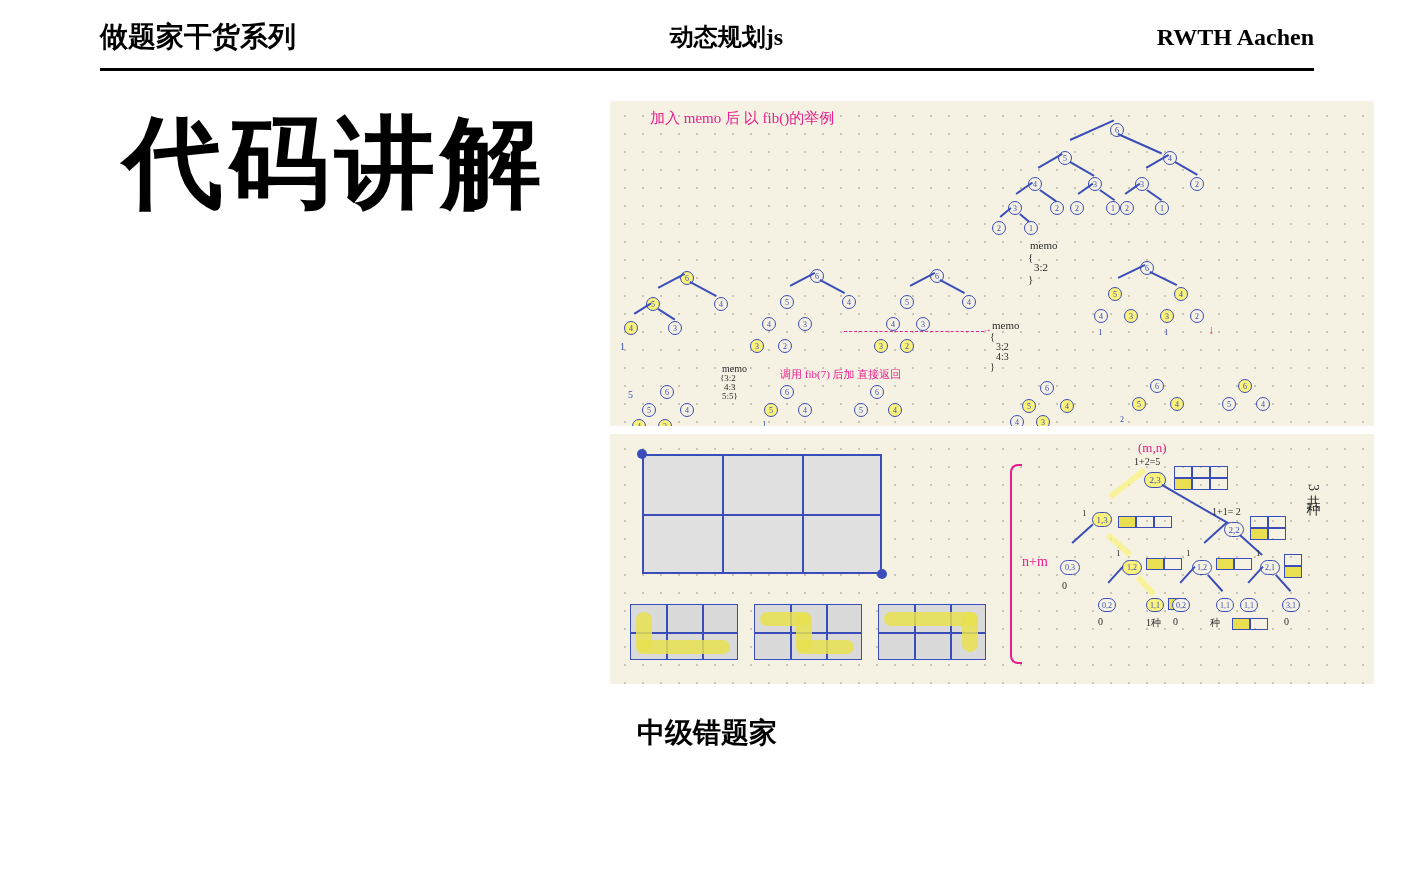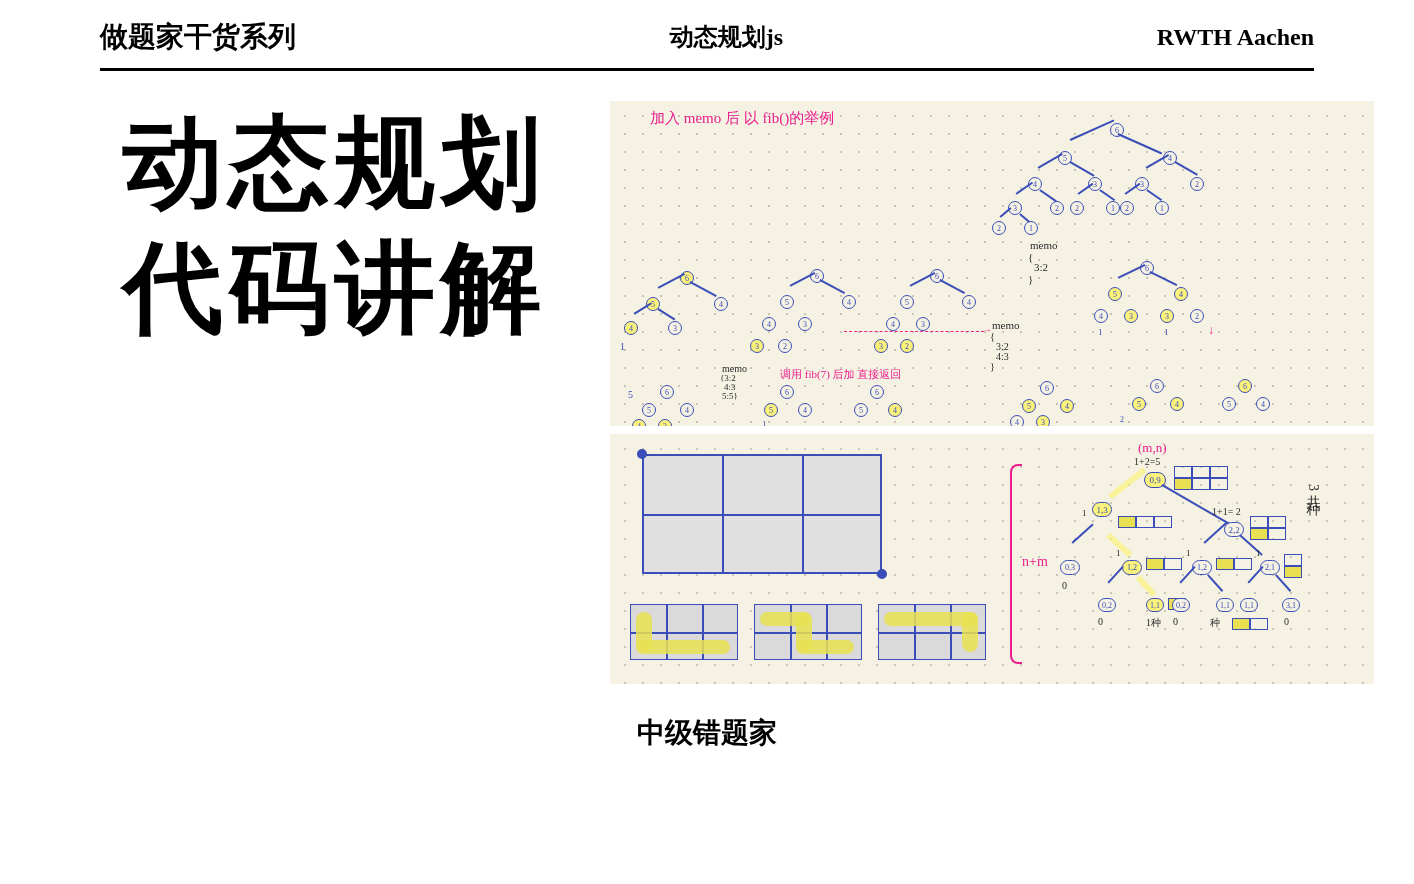--- a/index.html
+++ b/index.html
@@ -177,21 +177,20 @@
 <body>
 
 <div class="header">
   <div class="header-left">做题家干货系列</div>
   <div class="header-center">动态规划js</div>
   <div class="header-right">RWTH Aachen</div>
 </div>
 
 <div class="main">
   <div class="left-col">
-    <div class="title-line2">动态规划</div>
     <div class="title-line4">代码讲解</div>
   </div>
 
   <div class="right-col">
 
     <div class="diagram-panel panel-top">
       <div class="dotgrid"></div>
 
       <div class="annotation pink-text" style="left:40px;top:8px;font-size:15px;">加入 memo 后 以 fib()的举例</div>
 
@@ -354,33 +353,33 @@
       <div class="grid-cell-border" style="left:340px;top:170px;width:1.5px;height:56px;"></div>
       <div class="path-hl" style="left:274px;top:178px;width:94px;height:14px;"></div>
       <div class="path-hl" style="left:352px;top:178px;width:16px;height:40px;"></div>
 
       <div class="pink-brace" style="left:400px;top:30px;width:12px;height:200px;"></div>
       <div class="annotation pink-text" style="left:412px;top:120px;font-size:14px;">n+m</div>
 
       <div class="annotation pink-text" style="left:528px;top:6px;font-size:13px;">(m,n)</div>
       <div class="annotation dark-text" style="left:524px;top:22px;font-size:10px;">1+2=5</div>
 
-      <div class="node node-hl" style="left:534px;top:38px;width:22px;height:16px;border-radius:8px;font-size:9px;">0,9</div>
+      <div class="node node-hl" style="left:534px;top:38px;width:22px;height:16px;border-radius:8px;font-size:9px;">2,3</div>
       <div class="tiny-cell" style="left:564px;top:32px;"></div>
       <div class="tiny-cell fill" style="left:564px;top:44px;"></div>
       <div class="tiny-cell" style="left:582px;top:32px;"></div>
       <div class="tiny-cell" style="left:582px;top:44px;"></div>
       <div class="tiny-cell" style="left:600px;top:32px;"></div>
       <div class="tiny-cell" style="left:600px;top:44px;"></div>
 
       <div class="edge edge-hl" style="left:500px;top:60px;width:44px;transform:rotate(-38deg);"></div>
       <div class="edge" style="left:552px;top:50px;width:80px;transform:rotate(30deg);"></div>
 
       <div class="annotation dark-text" style="left:472px;top:74px;font-size:9px;">1</div>
-      <div class="node node-hl" style="left:482px;top:68px;width:20px;height:15px;border-radius:8px;font-size:9px;">1,3</div>
+      <div class="node node-hl" style="left:482px;top:78px;width:20px;height:15px;border-radius:8px;font-size:9px;">1,3</div>
       <div class="tiny-cell fill" style="left:508px;top:82px;"></div>
       <div class="tiny-cell" style="left:526px;top:82px;"></div>
       <div class="tiny-cell" style="left:544px;top:82px;"></div>
 
       <div class="annotation dark-text" style="left:602px;top:72px;font-size:10px;">1+1= 2</div>
       <div class="node" style="left:614px;top:88px;width:20px;height:15px;border-radius:8px;font-size:9px;">2,2</div>
       <div class="tiny-cell" style="left:640px;top:82px;"></div>
       <div class="tiny-cell fill" style="left:640px;top:94px;"></div>
       <div class="tiny-cell" style="left:658px;top:82px;"></div>
       <div class="tiny-cell" style="left:658px;top:94px;"></div>

